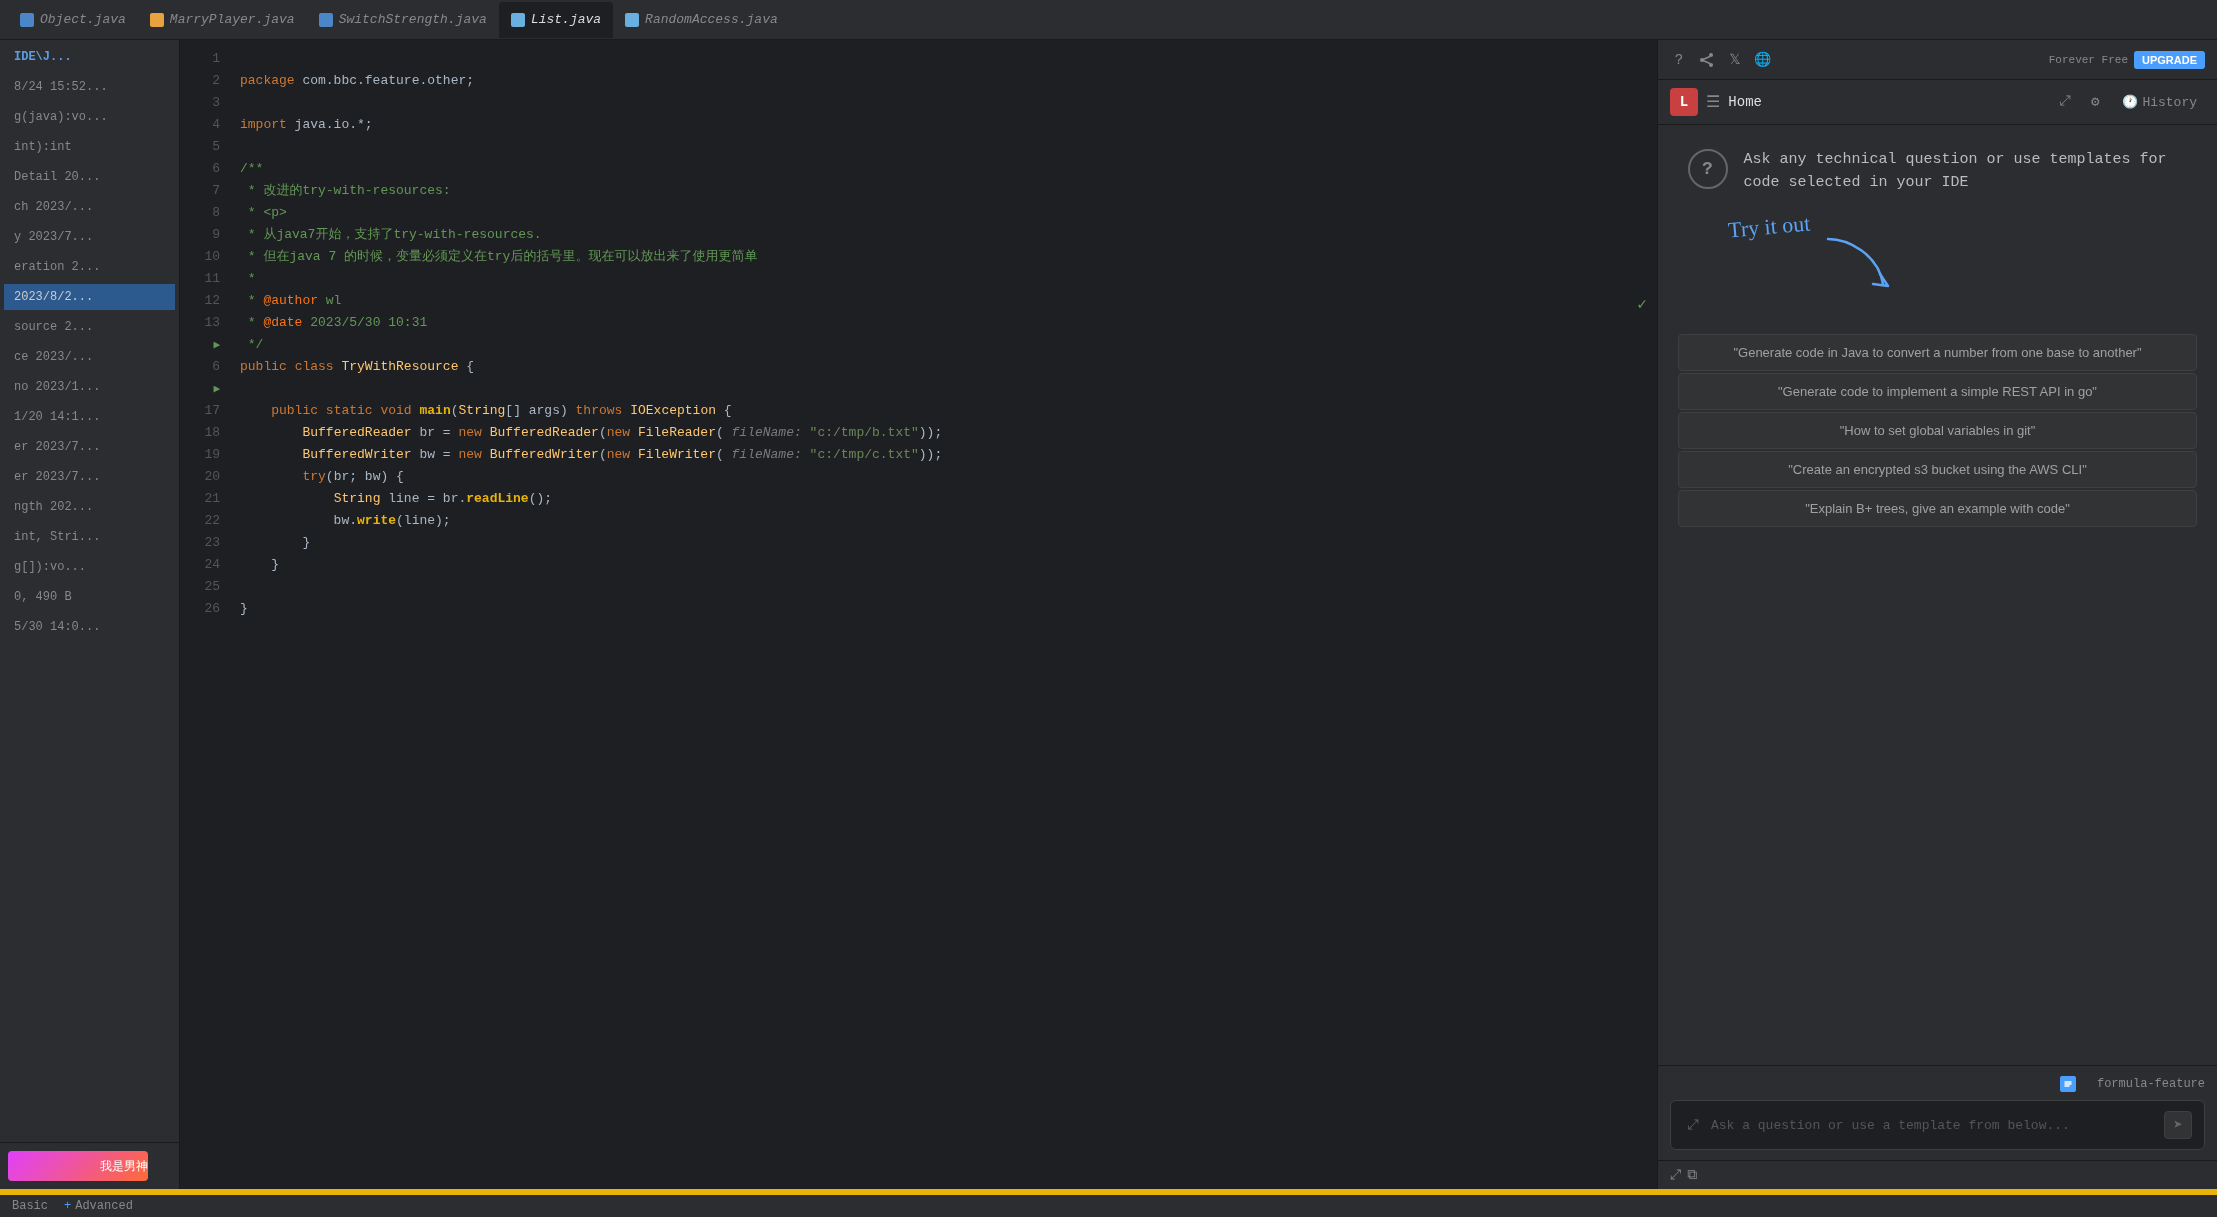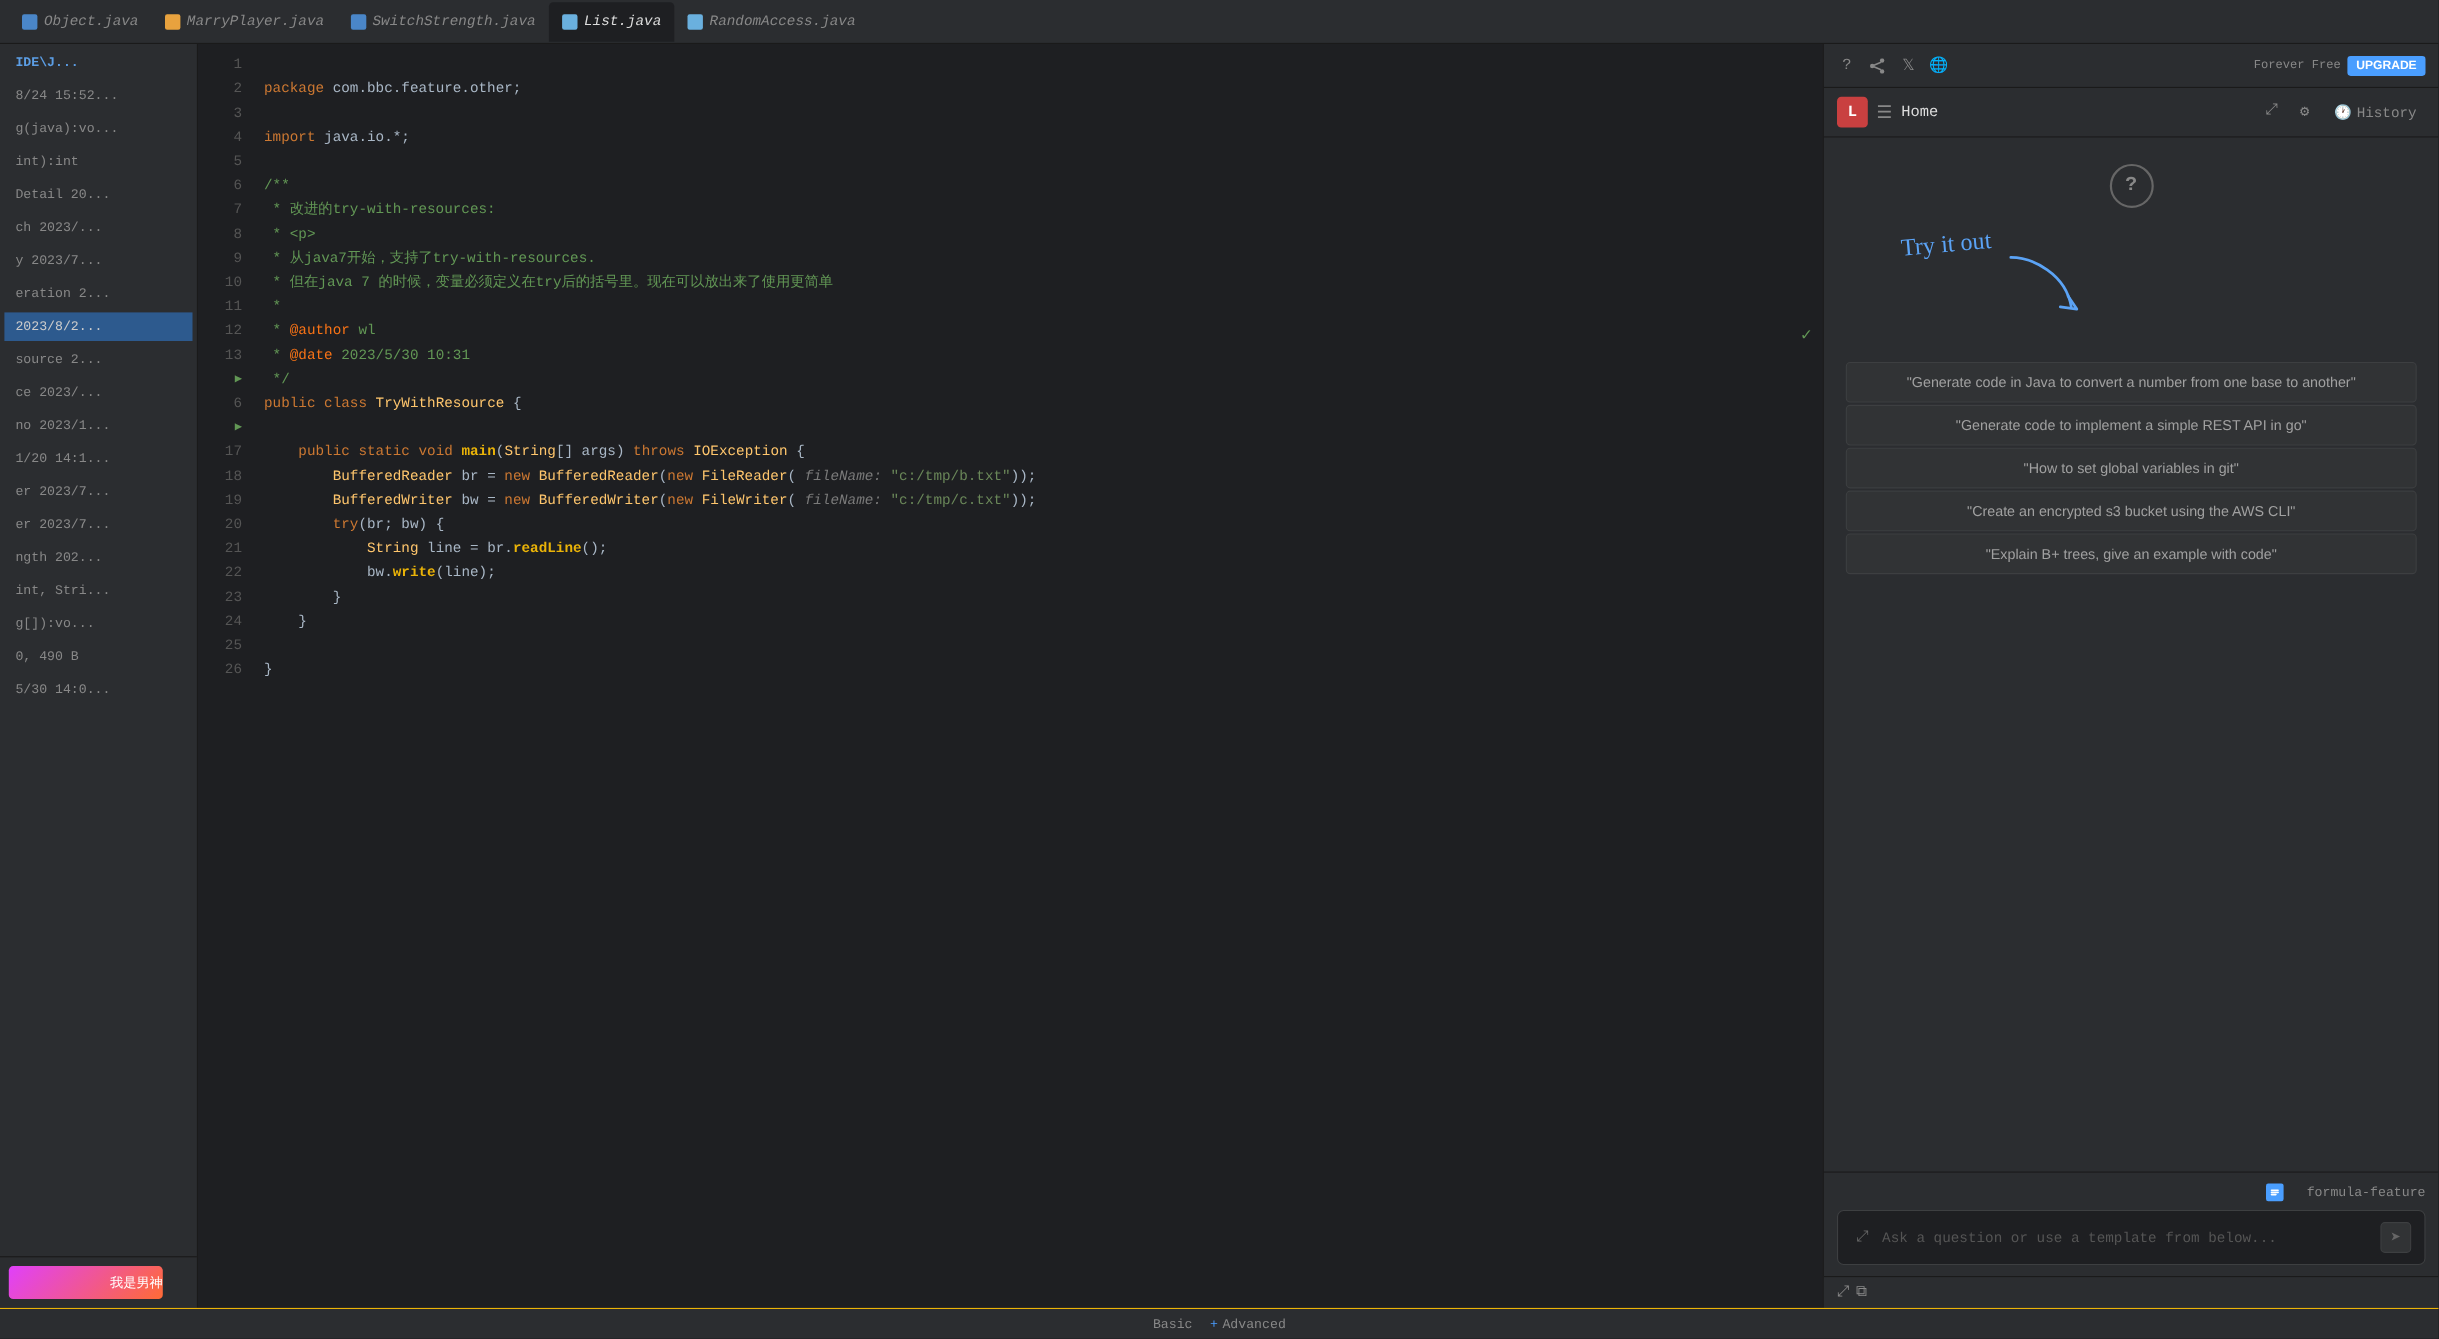--- a/index.html
+++ b/index.html
@@ -378,25 +378,25 @@
       display: flex;
       align-items: center;
       justify-content: center;
       font-size: 14px;
     }
 
     
     .bottom-bar {
       display: flex;
       align-items: center;
-      justify-content: center;
+      justify-content: flex-start;
       background: #2b2d30;
       height: 28px;
       padding: 0 12px;
-      border-top: 1px solid #eab308;
+      border-top: 6px solid #eab308;
       font-size: 12px;
       color: #888;
       flex-shrink: 0;
     }
 
     .bottom-right {
       display: flex;
       align-items: center;
       gap: 16px;
     }
@@ -619,20 +619,21 @@
           <span>🕐</span>
           <span>History</span>
         </div>
       </div>
     </div>
 
     <div class="ai-content">
 
       <div class="ai-welcome">
         <div class="question-icon">?</div>
+        <p class="welcome-text">Ask any technical question or use templates for code selected in your IDE</p>
       </div>
 
       <div class="try-it-out" style="width:500px; margin-left: 0; margin-bottom: 40px; position: relative; height: 80px;">
         <span class="try-it-out-text" style="position:absolute; left:40px; top:0;">Try it out</span>
 
         <svg width="80" height="60" viewBox="0 0 80 60" style="position:absolute; left:130px; top:20px;">
           <path d="M 10 5 C 30 5, 60 20, 65 50" fill="none" stroke="#5ba3f5" stroke-width="2.5" stroke-linecap="round"></path>
           <path d="M 55 50 L 70 52 L 62 40" fill="none" stroke="#5ba3f5" stroke-width="2.5" stroke-linecap="round" stroke-linejoin="round"></path>
         </svg>
       </div>

